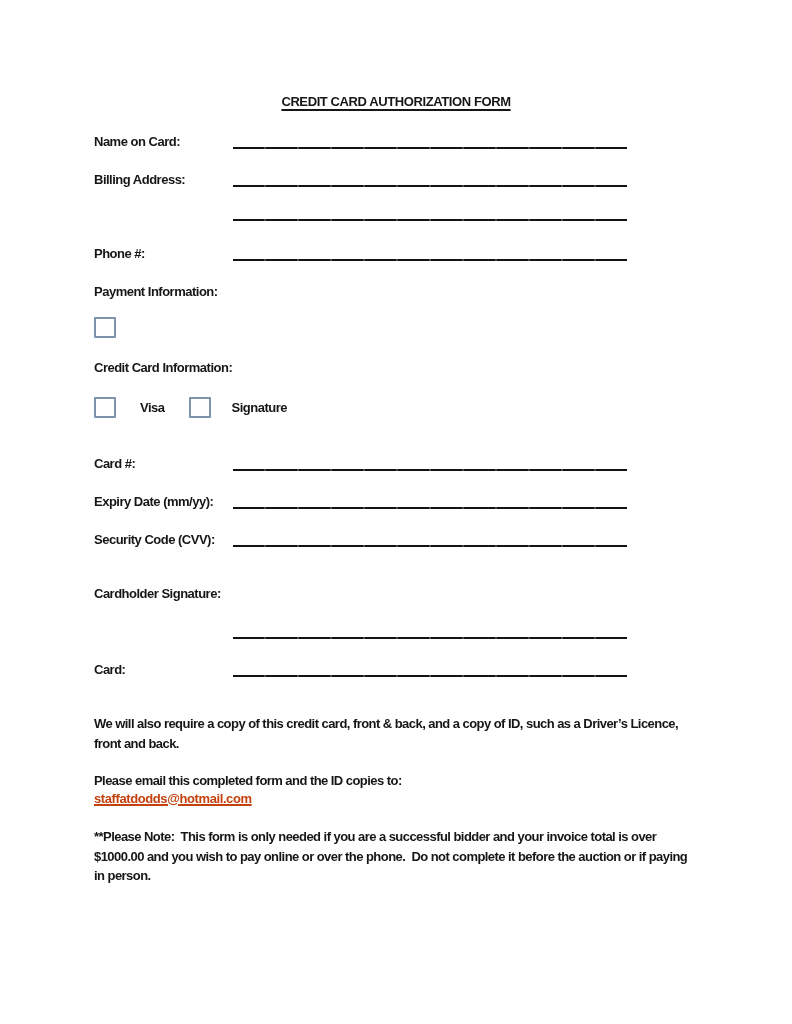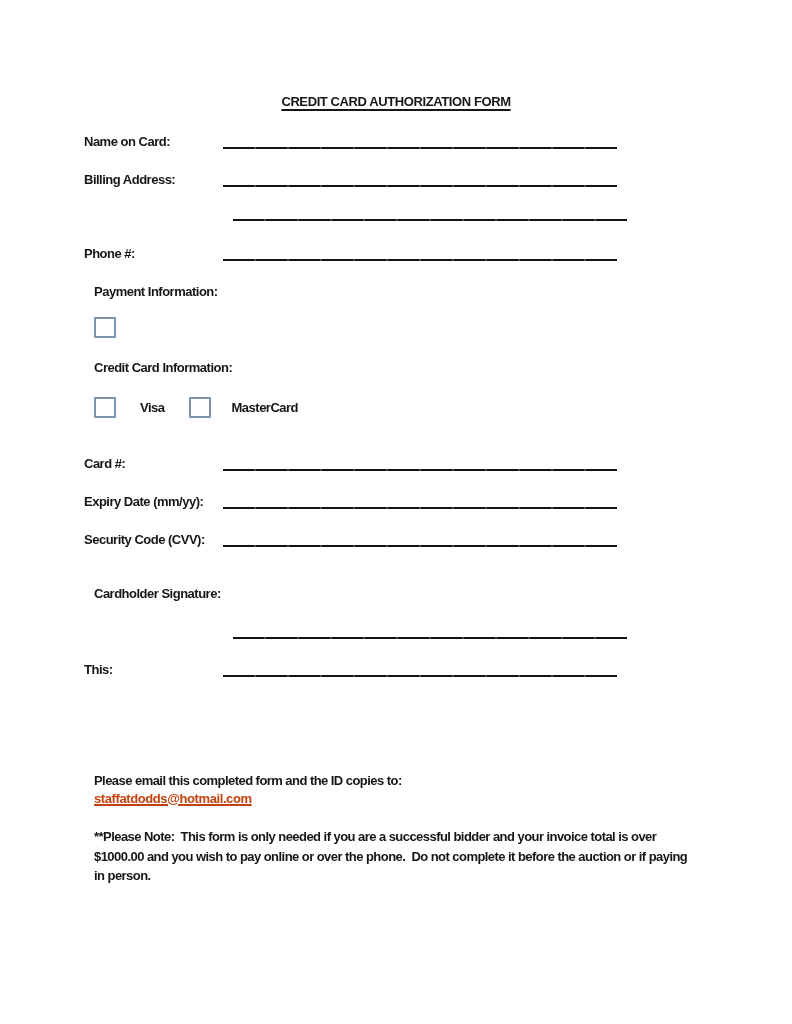--- a/index.html
+++ b/index.html
@@ -22,21 +22,21 @@
     text-align: center;
     font-size: 13px;
     letter-spacing: -0.4px;
     font-weight: 700;
     text-decoration: underline;
     text-decoration-thickness: 2px;
     text-underline-offset: 3px;
   }
   .row {
     position: absolute;
-    left: 84px;
+    left: 94px;
     display: flex;
     align-items: flex-end;
     height: 18px;
   }
   .lbl {
     min-width: 139px;
     font-size: 13px;
     letter-spacing: -0.5px;
     white-space: nowrap;
     padding-bottom: 1px;
@@ -135,21 +135,21 @@
   </div>
 
   <div class="heading" style="top:360px">
     <span class="hul">Credit Card Information</span><span>:</span>
   </div>
 
   <div class="check-row" style="top:397px">
     <span class="checkbox"></span>
     <span class="visa-label">Visa</span>
     <span class="checkbox mc-checkbox"></span>
-    <span class="mc-label">MasterCard</span>
+    <span class="mc-label">Signature</span>
   </div>
 
   <div class="row" style="top:454px">
     <span class="lbl">Card #:</span>
     <span class="wline"></span>
   </div>
 
   <div class="row" style="top:492px">
     <span class="lbl">Expiry Date (mm/yy):</span>
     <span class="wline"></span>
@@ -160,24 +160,25 @@
     <span class="wline"></span>
   </div>
 
   <div class="heading" style="top:586px">
     <span class="hul">Cardholder Signature</span><span>:</span>
   </div>
 
   <div class="solo-line" style="top:637px;left:233px;width:394px"></div>
 
   <div class="row" style="top:660px">
-    <span class="lbl">This:</span>
+    <span class="lbl">Card:</span>
     <span class="wline"></span>
   </div>
 
+  <p class="para" style="top:714px;width:592px">We will also require a copy of this credit card, front &amp; back, and a copy of ID, such as a Driver’s Licence, front and back.</p>
 
   <p class="para" style="top:771px;width:604px">Please email this completed form and the ID copies to:</p>
 
   <a class="email-link" style="top:791px" href="#">staffatdodds@hotmail.com</a>
 
   <p class="para" style="top:827px;width:606px">**Please Note:  This form is only needed if you are a successful bidder and your invoice total is over $1000.00 and you wish to pay online or over the phone.  Do not complete it before the auction or if paying in person.</p>
 
 </div>
 
 </body></html>

